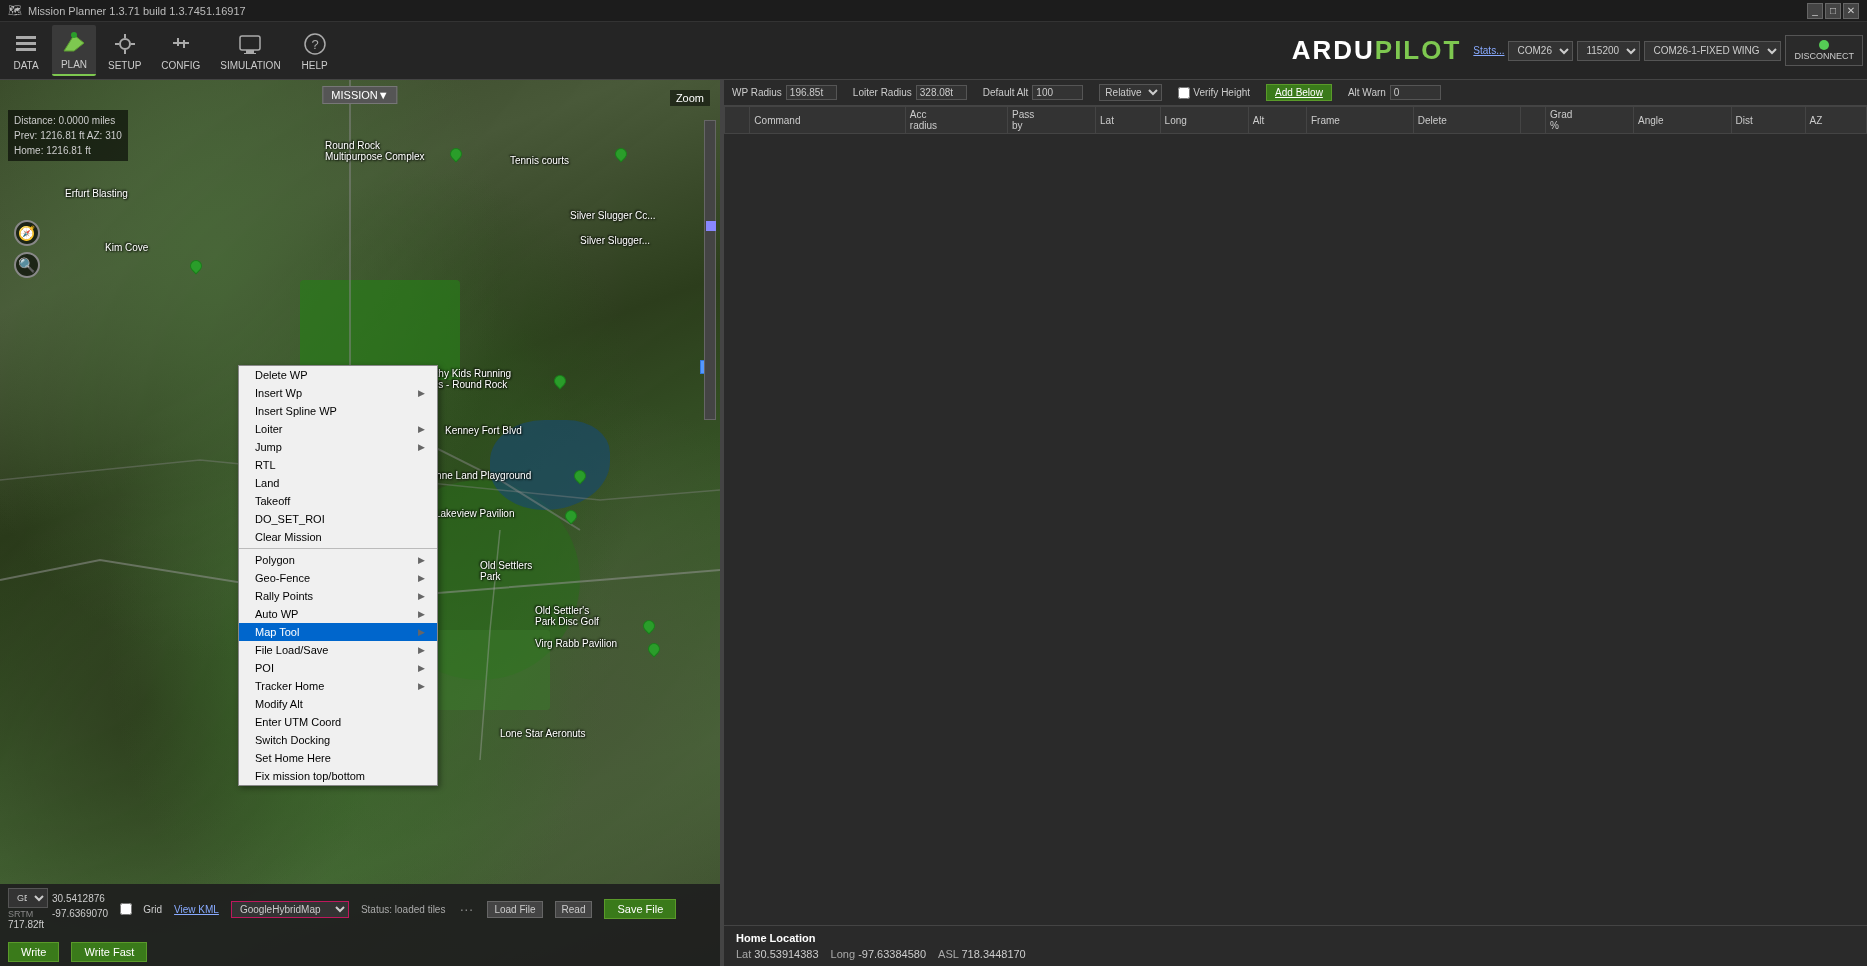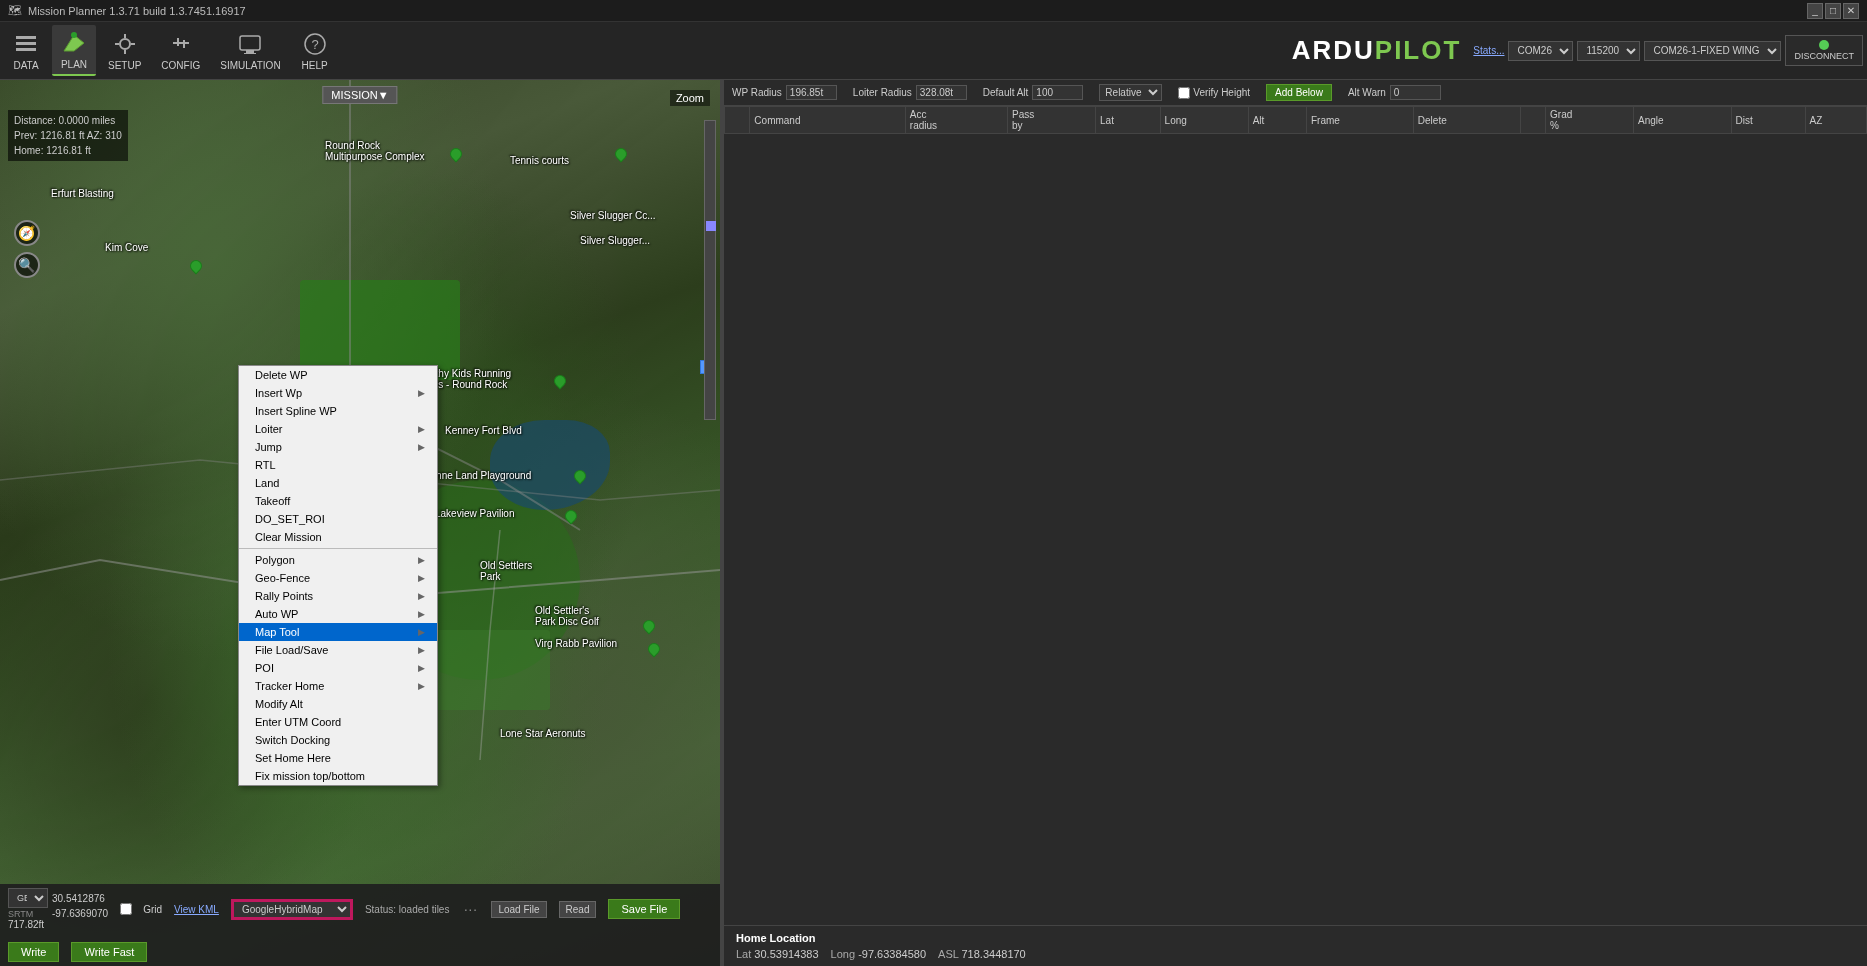--- a/index.html
+++ b/index.html
@@ -200,21 +200,21 @@
       right: 0;
       background: rgba(30,30,30,0.92);
       padding: 4px 8px;
       display: flex;
       align-items: center;
       gap: 12px;
       flex-wrap: wrap;
     }
     .coord-box { display: flex; flex-direction: column; font-size: 10px; color: #ccc; }
     .coord-row { display: flex; align-items: center; gap: 4px; }
-    .map-type-select { background: #333; border: 3px solid #be185d; color: #ccc; font-size: 10px; padding: 1px 4px; }
+    .map-type-select { background: #333; border: 1px solid #be185d; color: #ccc; font-size: 10px; padding: 1px 4px; }
     .status-text { color: #aaa; font-size: 10px; }
     .small-btn { background: #444; border: 1px solid #666; color: #ccc; font-size: 10px; padding: 2px 6px; cursor: pointer; }
     .green-btn { background: #3a7a1a; border: 1px solid #5a9a2a; color: #fff; font-size: 11px; padding: 3px 12px; cursor: pointer; }
     .grid-check { display: flex; align-items: center; gap: 11px; font-size: 10px; }
     input[type="checkbox"] { width: 12px; height: 12px; }
 
     
     #right-panel {
       flex: 1;
       background: #2a2a2a;
@@ -228,21 +228,21 @@
       padding: 4px 8px;
       display: flex;
       align-items: center;
       gap: 16px;
       border-bottom: 1px solid #444;
       flex-wrap: wrap;
     }
     .wp-field { display: flex; align-items: center; gap: 4px; font-size: 10px; color: #ccc; }
     .wp-input { background: #333; border: 1px solid #555; color: #ccc; font-size: 10px; width: 51px; padding: 1px 3px; }
     .wp-select { background: #333; border: 1px solid #555; color: #ccc; font-size: 10px; padding: 1px; }
-    .add-below-btn { background: #3a7a1a; border: 1px solid #5a9a2a; color: #fff; font-size: 10px; padding: 2px 8px; cursor: pointer; }
+    .add-below-btn { background: #3a7a1a; border: 1px solid #5a9a2a; color: #fff; font-size: 10px; padding: 2px 8px; cursor: pointer; text-decoration: underline; }
     .verify-check { display: flex; align-items: center; gap: 3px; font-size: 10px; color: #ccc; }
 
     
     #wp-table-container {
       flex: 1;
       overflow: auto;
     }
     #wp-table {
       width: 100%;
       border-collapse: collapse;
@@ -427,21 +427,21 @@
           <path d="M 0 400 L 200 380 L 400 400 L 600 420 L 720 410" stroke="#888" stroke-width="1.5" fill="none" opacity="0.4"></path>
           <path d="M 0 500 L 100 480 L 350 520 L 600 500 L 720 490" stroke="#999" stroke-width="2" fill="none" opacity="0.5"></path>
           <path d="M 480 680 L 490 550 L 500 450" stroke="#aaa" stroke-width="1.5" fill="none" opacity="0.4"></path>
         </svg>
       </div>
 
       <div class="map-label" style="top:60px;left:325px;">Round Rock<br>Multipurpose Complex</div>
       <div class="map-label" style="top:75px;left:510px;">Tennis courts</div>
       <div class="map-label" style="top:130px;left:570px;">Silver Slugger Cc...</div>
       <div class="map-label" style="top:155px;left:580px;">Silver Slugger...</div>
-      <div class="map-label" style="top:108px;left:51px;">Erfurt Blasting</div>
+      <div class="map-label" style="top:108px;left:65px;">Erfurt Blasting</div>
       <div class="map-label" style="top:162px;left:105px;">Kim Cove</div>
       <div class="map-label" style="top:288px;left:415px;">Healthy Kids Running<br>Series - Round Rock</div>
       <div class="map-label" style="top:345px;left:445px;">Kenney Fort Blvd</div>
       <div class="map-label" style="top:390px;left:420px;">Joanne Land Playground</div>
       <div class="map-label" style="top:428px;left:435px;">Lakeview Pavilion</div>
       <div class="map-label" style="top:480px;left:480px;">Old Settlers<br>Park</div>
       <div class="map-label" style="top:525px;left:535px;">Old Settler's<br>Park Disc Golf</div>
       <div class="map-label" style="top:558px;left:535px;text-align:center;">Virg Rabb Pavilion</div>
       <div class="map-label" style="top:648px;left:330px;">Old Settlers Park</div>
       <div class="map-label" style="top:648px;left:500px;">Lone Star Aeronuts</div>

